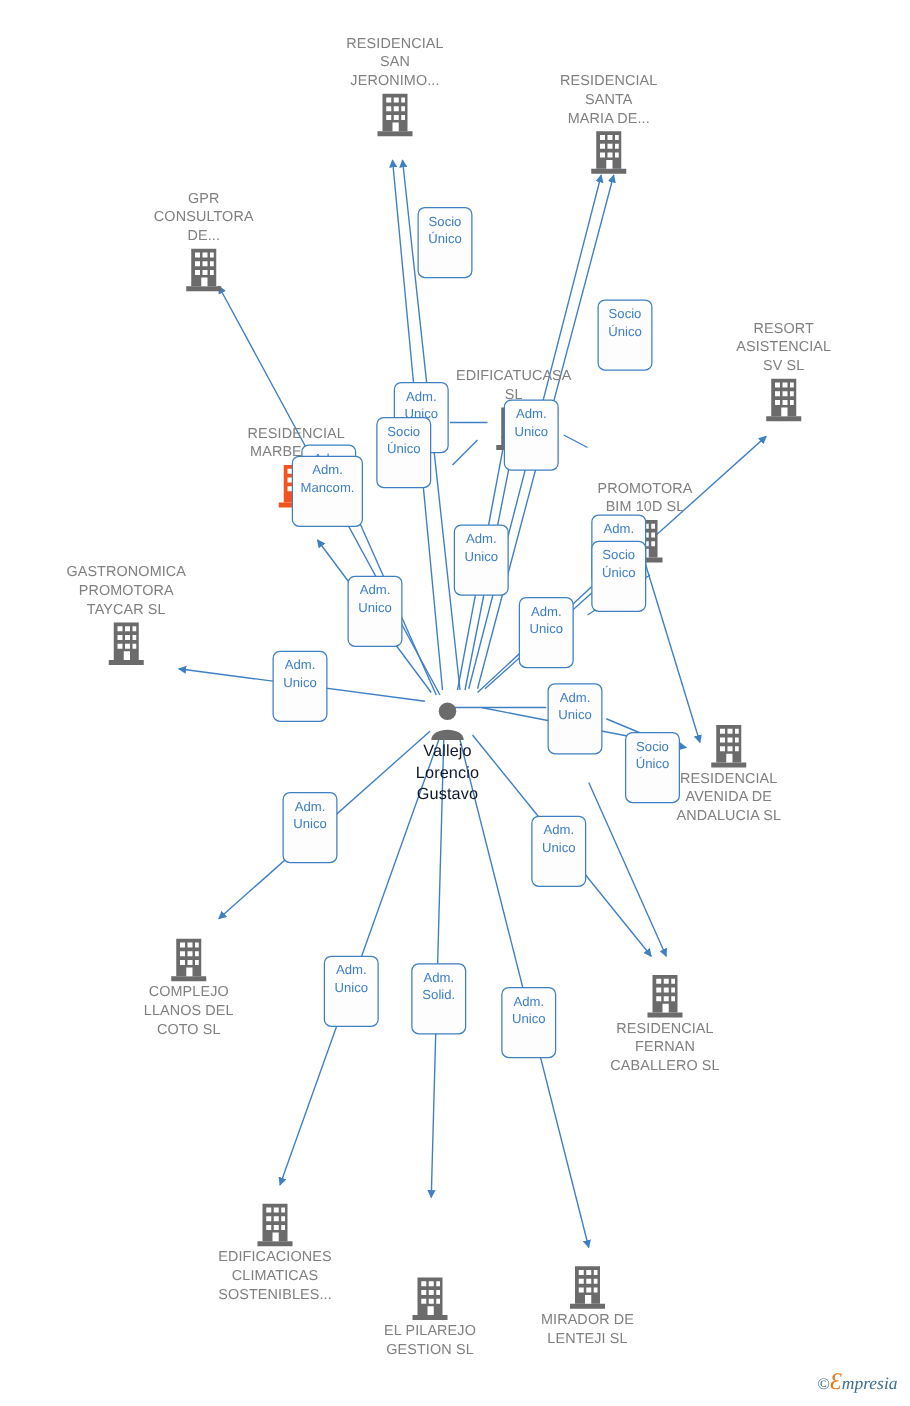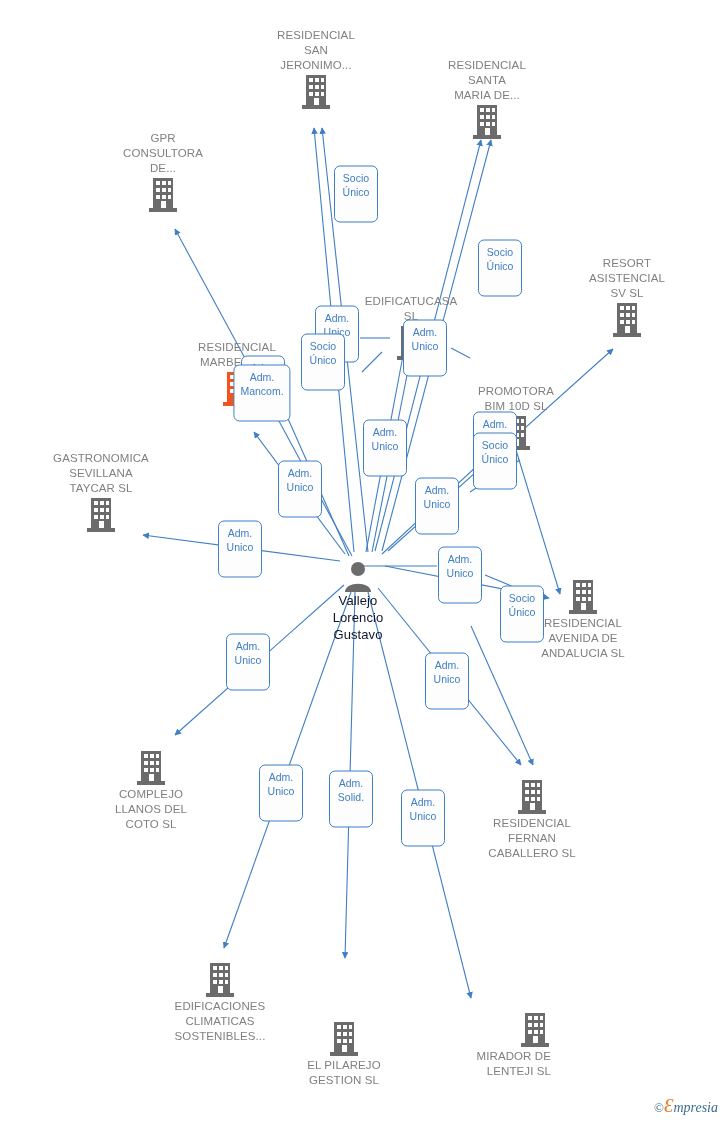--- a/index.html
+++ b/index.html
@@ -185,21 +185,21 @@
             <rect x="21" y="12" width="3" height="4"></rect>
         <rect x="9" y="19" width="4" height="4"></rect>
             <rect x="15" y="19" width="4" height="4"></rect>
             <rect x="21" y="19" width="3" height="4"></rect>
         <rect x="14" y="25" width="5" height="7"></rect>
           </g>
         </svg>
     </span>
   </div>
 
-  <div class="node" style="left:163px; top:131px;">
+  <div class="node" style="left:163px; top:152px;">
     <div class="node-label">GPR
 CONSULTORA
 DE...</div>
     <span class="icon-wrap">
       <svg width="32" height="38" viewBox="0 0 32 38">
           <g fill="#6b6b6b">
         <rect x="6" y="2" width="20" height="30"></rect>
             <rect x="2" y="32" width="28" height="4"></rect>
           </g>
         <g fill="#ffffff">
@@ -314,21 +314,21 @@
             <rect x="15" y="19" width="4" height="4"></rect>
             <rect x="21" y="19" width="3" height="4"></rect>
         <rect x="14" y="25" width="5" height="7"></rect>
           </g>
         </svg>
     </span>
   </div>
 
   <div class="node" style="left:101px; top:451px;">
     <div class="node-label">GASTRONOMICA
-SEVILLANA
+PROMOTORA
 TAYCAR  SL</div>
     <span class="icon-wrap">
       <svg width="32" height="38" viewBox="0 0 32 38">
           <g fill="#6b6b6b">
         <rect x="6" y="2" width="20" height="30"></rect>
             <rect x="2" y="32" width="28" height="4"></rect>
           </g>
         <g fill="#ffffff">
             <rect x="9" y="5" width="4" height="4"></rect>
             <rect x="15" y="5" width="4" height="4"></rect>
@@ -481,21 +481,21 @@
             <rect x="15" y="19" width="4" height="4"></rect>
             <rect x="21" y="19" width="3" height="4"></rect>
         <rect x="14" y="25" width="5" height="7"></rect>
           </g>
         </svg>
     </span>
     <div class="node-label">EL PILAREJO
 GESTION SL</div>
   </div>
 
-  <div class="node" style="left:486px; top:1011px;text-align:right;">
+  <div class="node" style="left:470px; top:1011px;">
     <span class="icon-wrap">
       <svg width="32" height="38" viewBox="0 0 32 38">
           <g fill="#6b6b6b">
         <rect x="6" y="2" width="20" height="30"></rect>
             <rect x="2" y="32" width="28" height="4"></rect>
           </g>
         <g fill="#ffffff">
             <rect x="9" y="5" width="4" height="4"></rect>
             <rect x="15" y="5" width="4" height="4"></rect>
             <rect x="21" y="5" width="3" height="4"></rect>

